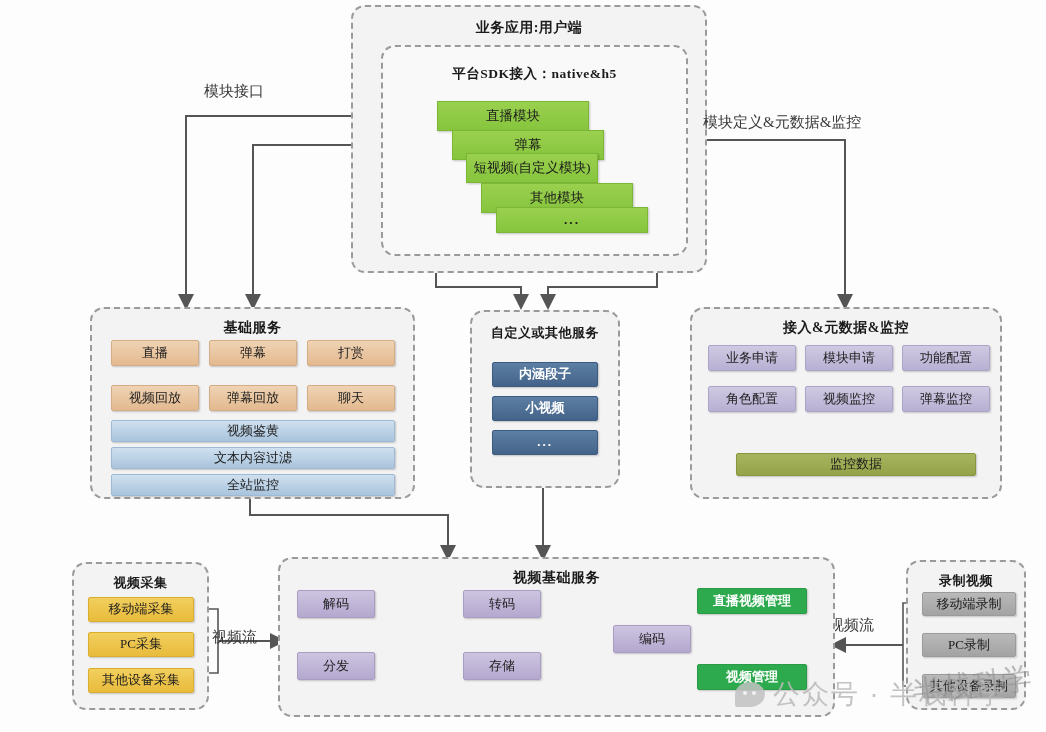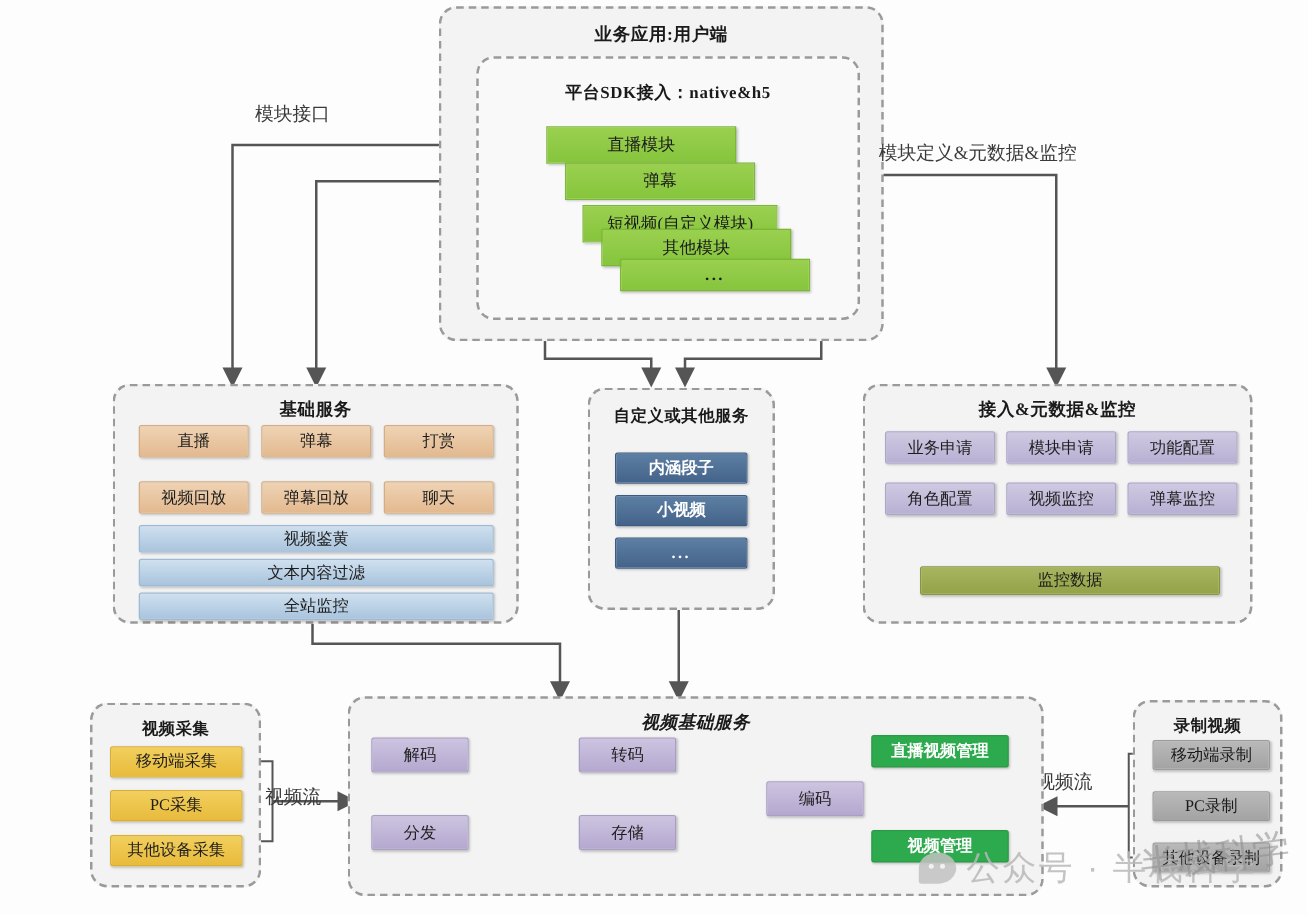--- a/index.html
+++ b/index.html
@@ -203,21 +203,21 @@
   <div class="inner-panel" style="left:381px; top:45px; width:307px; height:211px; background:#f9f9f9;">
     <div class="panel-title" style="top:18px; font-size:13.5px;">平台SDK接入：native&amp;h5</div>
   </div>
 
   <div class="mod-card" style="left:437px; top:101px; width:152px; height:30px;">
     <span>直播模块</span>
   </div>
   <div class="mod-card" style="left:452px; top:130px; width:152px; height:30px;">
     <span>弹幕</span>
   </div>
-  <div class="mod-card" style="left:466px; top:164px; width:156px; height:30px;align-items:center;">
+  <div class="mod-card" style="left:466px; top:153px; width:132px; height:30px;align-items:center;">
     <span>短视频(自定义模块)</span>
   </div>
   <div class="mod-card" style="left:481px; top:183px; width:152px; height:30px;">
     <span>其他模块</span>
   </div>
   <div class="mod-card" style="left:496px; top:207px; width:152px; height:26px; font-weight:700; letter-spacing:2px;">
     <span>...</span>
   </div>
 
   <div class="edge-label" style="left:204px; top:82px;">模块接口</div>
@@ -300,21 +300,21 @@
   <div class="chip chip-gold" style="left:88px; top:597px; width:106px; height:25px;">
     <span>移动端采集</span>
   </div>
   <div class="chip chip-gold" style="left:88px; top:632px; width:106px; height:25px;">
     <span>PC采集</span>
   </div>
   <div class="chip chip-gold" style="left:88px; top:668px; width:106px; height:25px;">
     <span>其他设备采集</span>
   </div>
 
-  <div class="dashed-panel" style="left:278px; top:557px; width:557px; height:160px;font-style:italic;">
+  <div class="dashed-panel" style="left:278px; top:557px; width:557px; height:160px;">
     <div class="panel-title" style="top:10px;">视频基础服务</div>
   </div>
   <div class="chip chip-purple" style="left:297px; top:590px; width:78px; height:28px;">
     <span>解码</span>
   </div>
   <div class="chip chip-purple" style="left:463px; top:590px; width:78px; height:28px;">
     <span>转码</span>
   </div>
   <div class="chip chip-purple" style="left:613px; top:625px; width:78px; height:28px;">
     <span>编码</span>

